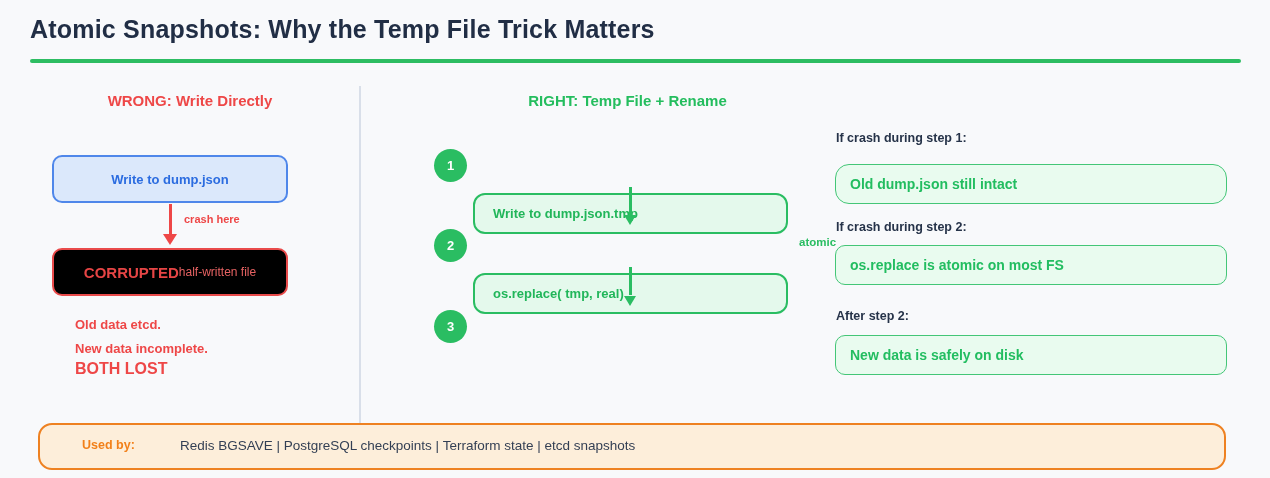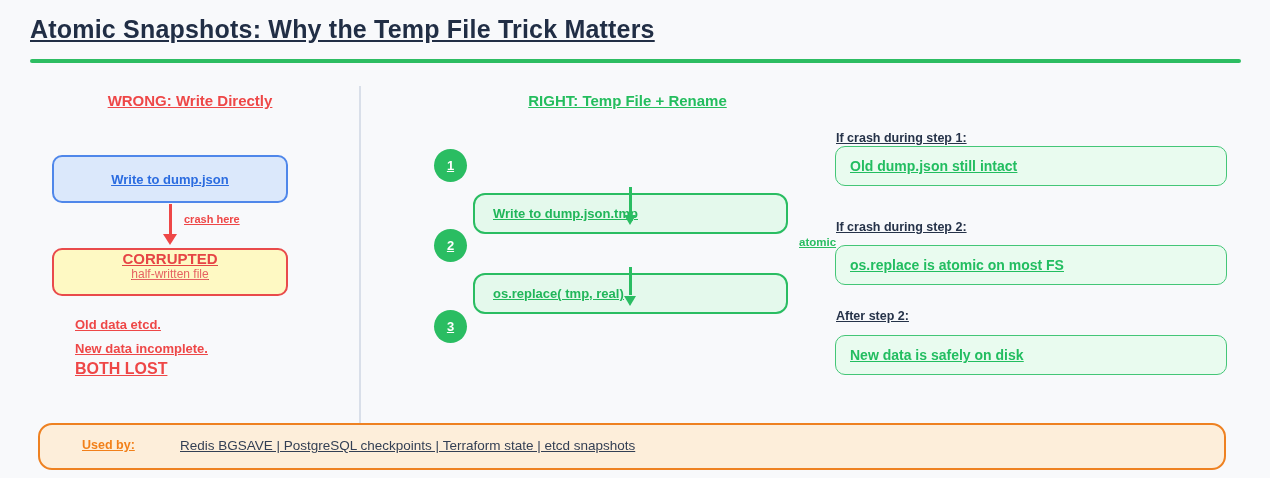--- a/index.html
+++ b/index.html
@@ -1,15 +1,15 @@
 <!DOCTYPE html>
 <html><head>
 <meta charset="utf-8">
 <style>
-  * { margin: 0; padding: 0; box-sizing: border-box; text-decoration: underline; }
+  * { margin: 0; padding: 0; box-sizing: border-box; }
   html, body { background: #eef0f4; }
   .canvas {
     position: relative;
     width: 1270px;
     height: 478px;
     background: #f8f9fb;
     font-family: "Liberation Sans", sans-serif;
     overflow: hidden;
   }
   .abs { position: absolute; }
@@ -43,22 +43,22 @@
   .crash-line { left: 169px; top: 204px; width: 2.5px; height: 31px; background: #ee4747; }
   .crash-head {
     left: 163px; top: 234px; width: 0; height: 0;
     border-left: 7px solid transparent; border-right: 7px solid transparent;
     border-top: 11px solid #ee4747;
   }
   .crash-label { left: 184px; top: 213px; color: #ee4747; font-size: 11px; font-weight: bold; }
   .box-red {
     left: 52px; top: 248px; width: 236px; height: 48px;
     border: 2.5px solid #e94b4b; border-radius: 10px;
-    background: #fef9c3;
-    display: flex; flex-direction: column; align-items: center; 
+    background: #000000;
+    display: flex; flex-direction: row; align-items: center; justify-content: center;
   }
   .box-red .t1 { color: #e64545; font-size: 15px; font-weight: bold; line-height: 17px; }
   .box-red .t2 { color: #e66262; font-size: 12px; line-height: 14px; }
   .note { left: 75px; color: #ee4747; font-size: 13px; font-weight: bold; }
   .note-1 { top: 317px; }
   .note-2 { top: 341px; }
   .note-3 { top: 360px; font-size: 16px; }
 
   
   .right-heading {
@@ -94,21 +94,21 @@
   
   .outcome-caption { left: 836px; color: #263349; font-size: 12.5px; font-weight: bold; }
   .oc-1 { top: 131px; } .oc-2 { top: 220px; } .oc-3 { top: 309px; }
   .outcome-box {
     left: 835px; width: 392px; height: 40px;
     border: 1.5px solid #44c677; border-radius: 10px;
     background: #e9fbef;
     display: flex; align-items: center; padding-left: 14px;
     color: #22bd60; font-size: 14px; font-weight: bold;
   }
-  .ob-1 { top: 146px; } .ob-2 { top: 245px; } .ob-3 { top: 335px; }
+  .ob-1 { top: 164px; border-radius: 14px; } .ob-2 { top: 245px; } .ob-3 { top: 335px; }
 
   
   .footer-bar {
     left: 38px; top: 423px; width: 1188px; height: 47px;
     border: 2.5px solid #ee8121; border-radius: 14px;
     background: #fdeeda; z-index: 2;
   }
   .used-by-label {
     left: 82px; top: 438px; color: #f2801a;
     font-size: 12.5px; font-weight: bold; z-index: 3;

